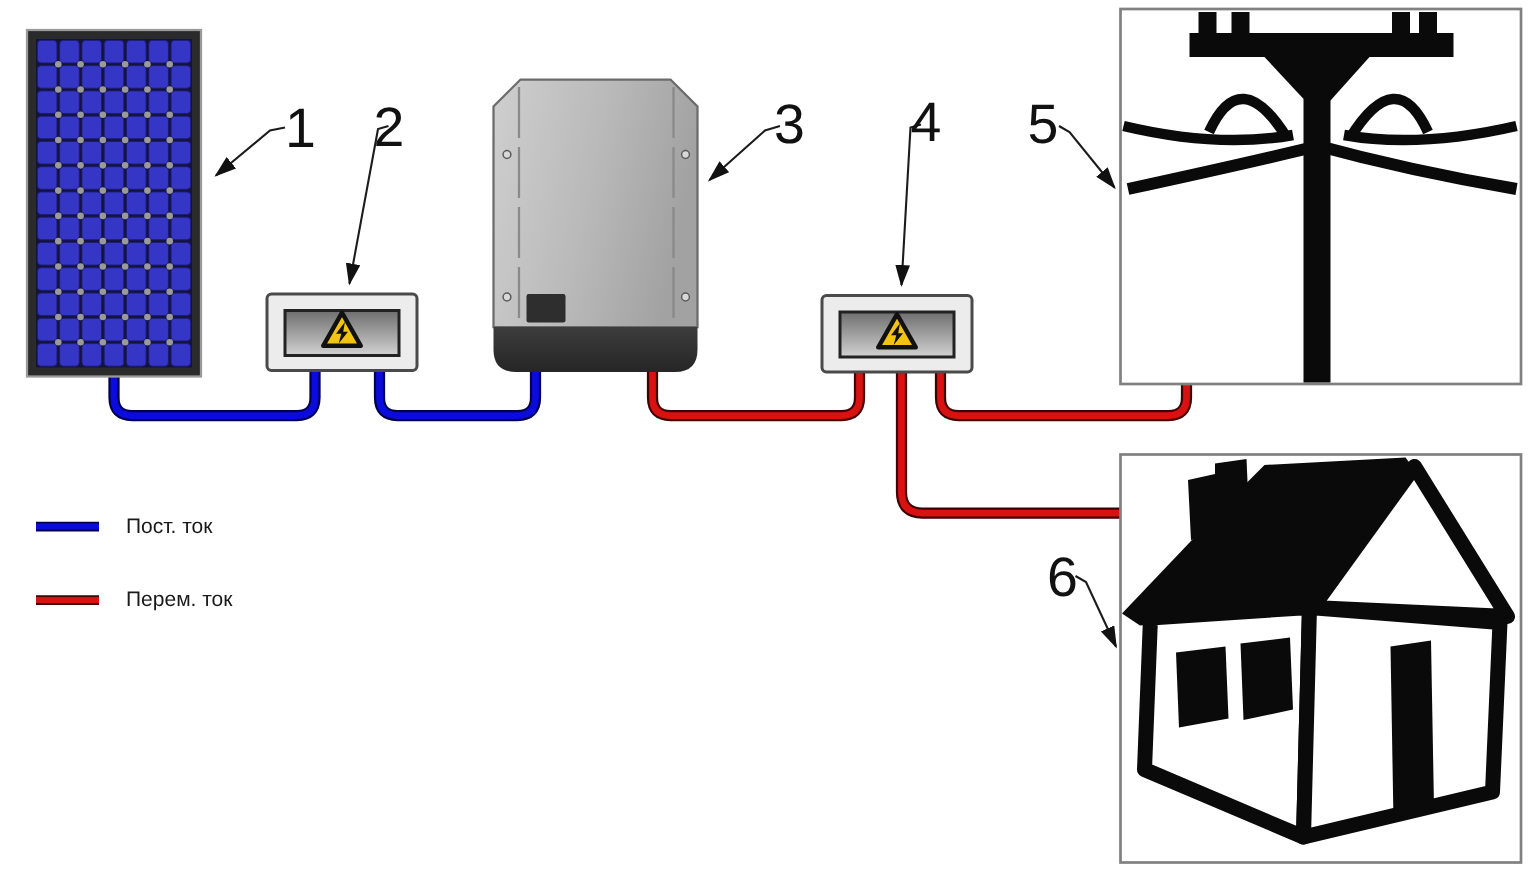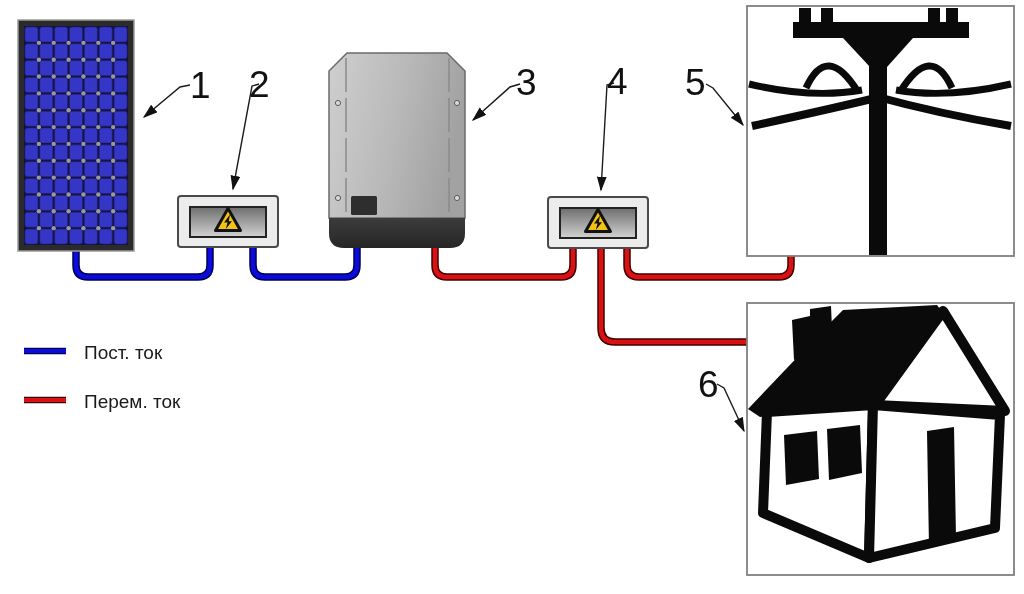--- a/index.html
+++ b/index.html
@@ -1,20 +1,20 @@
 <!DOCTYPE html>
 <html><head>
 <meta charset="utf-8">
 <style>
   html,body{margin:0;padding:0;background:#ffffff;}
   .stage{position:relative;width:1024px;height:594px;background:#ffffff;overflow:hidden;
          font-family:"Liberation Sans", sans-serif;}
   .stage svg{position:absolute;left:0;top:0;}
   .callout{position:absolute;font-size:37px;color:#111;line-height:1;user-select:none;}
-  .legend-label{position:absolute;font-size:19px;color:#1a1a1a;line-height:1;}
+  .legend-label{position:absolute;font-size:14px;color:#1a1a1a;line-height:1;}
 </style>
 </head>
 <body>
 
 <div class="stage">
 
 <svg width="1024" height="594" viewBox="0 0 1024 594">
   <defs>
     <linearGradient id="boxInner" x1="0" y1="0" x2="0" y2="1">
       <stop offset="0" stop-color="#6e6e6e"></stop>

